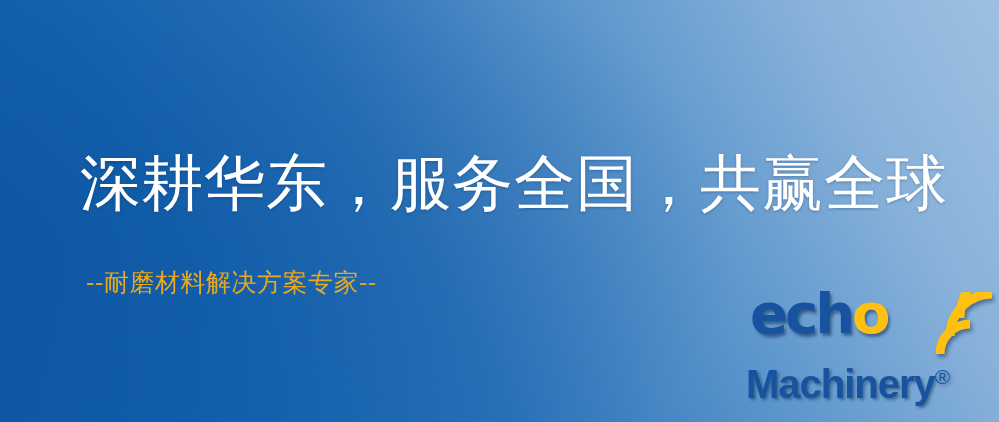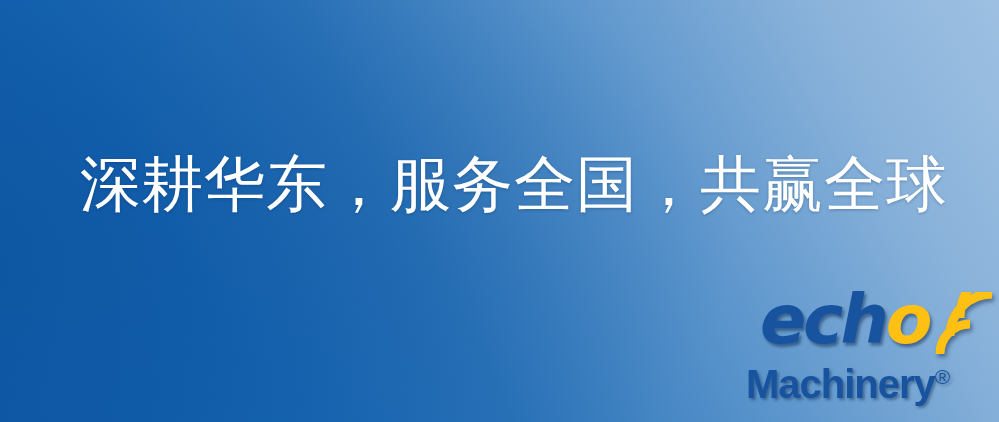--- a/index.html
+++ b/index.html
@@ -35,21 +35,21 @@
         rgba(10,78,150,0.25) 38%,
         rgba(10,78,150,0.0) 68%);
     pointer-events: none;
   }
 
   .headline {
     position: absolute;
     left: 80px;
     top: 152px;
     color: #ffffff;
-    font-family: Liberation Sans, sans-serif;
+    font-family: Liberation Serif, serif;
     font-size: 61px;
     line-height: 1.05;
     letter-spacing: 1px;
     white-space: nowrap;
     text-shadow: 0 1px 3px rgba(0,40,90,0.32);
   }
 
   .subtitle {
     position: absolute;
     left: 86px;
@@ -71,30 +71,29 @@
   }
   .logo-wordmark {
     position: absolute;
     left: 0;
     top: 0;
     width: 250px;
     height: 82px;
   }
   .logo-echo {
     position: absolute;
-    left: 16px;
+    left: 6px;
     top: -6px;
     font-family: "DejaVu Sans", "Liberation Sans", sans-serif;
-    font-size: 68px;
+    font-size: 56px;
     font-weight: bold;
     letter-spacing: -3px;
     color: #17539e;
     text-shadow: 2px 3px 3px rgba(0,25,60,0.45);
     line-height: 1;
-    font-style: italic;
   }
   .logo-echo .o-yellow { color: #ffc014; }
 
   .logo-waves {
     position: absolute;
     left: 182px;
     top: 0px;
     width: 70px;
     height: 66px;
     filter: drop-shadow(2px 3px 2px rgba(0,25,60,0.45));
@@ -120,20 +119,21 @@
     letter-spacing: 0;
   }
 </style>
 </head>
 <body>
 
 <div id="banner">
 
   <div class="headline">深耕华东，服务全国，共赢全球</div>
 
+  <div class="subtitle">--耐磨材料解决方案专家--</div>
 
   <div class="logo">
 
     <div class="logo-wordmark">
       <div class="logo-echo"><span>ech</span><span class="o-yellow">o</span></div>
 
       <svg class="logo-waves" viewBox="0 0 70 66">
         <path d="M14 62 A 30 30 0 0 1 44 32" fill="none" stroke="#ffc014" stroke-width="9" stroke-linecap="butt"></path>
         <path d="M26 62 A 42 42 0 0 1 68 20" fill="none" stroke="#ffc014" stroke-width="9" stroke-linecap="butt" transform="translate(-2,-18)"></path>
         <path d="M38 62 A 54 54 0 0 1 92 8" fill="none" stroke="#ffc014" stroke-width="9" stroke-linecap="butt" transform="translate(-4,-36)"></path>

